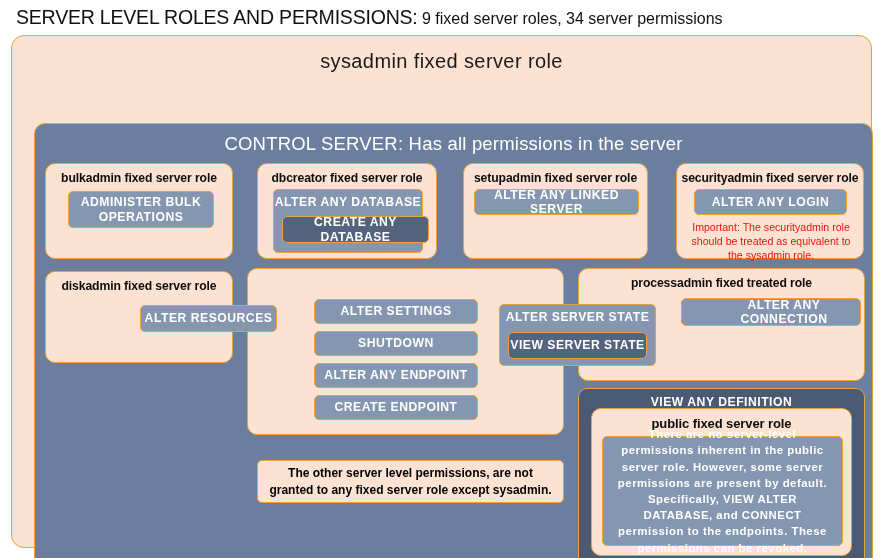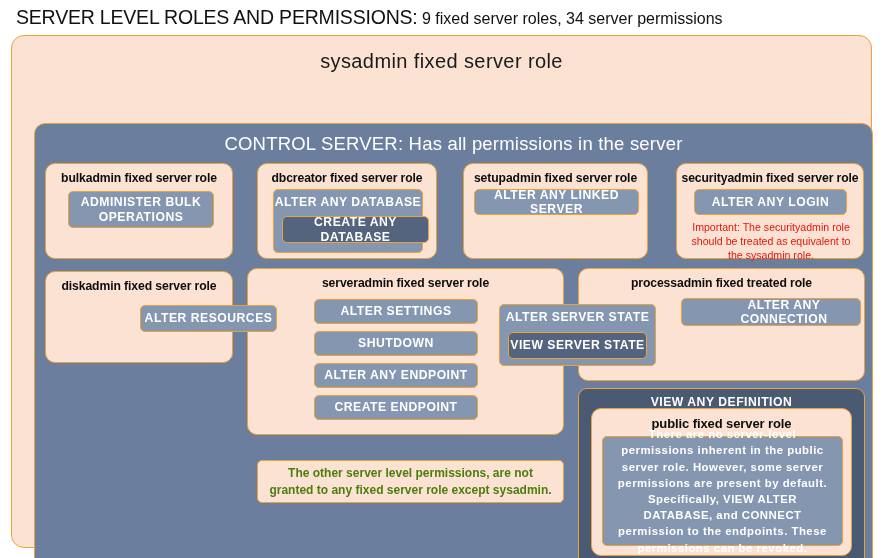--- a/index.html
+++ b/index.html
@@ -143,21 +143,21 @@
     background: #FBE2D2;
     border: 1.6px solid #E8A33D;
     border-radius: 5px;
     box-sizing: border-box;
     display: flex;
     align-items: center;
     justify-content: center;
     text-align: center;
     font-size: 12px;
     font-weight: bold;
-    color: #4d7c0f;
+    color: #000000;
     line-height: 1.35;
     padding: 3px 8px;
   }
 
   
   #public-body {
     position: absolute;
     text-align: center;
     color: #FFFFFF;
     font-size: 11.4px;
@@ -207,21 +207,20 @@
       <div class="role-title">securityadmin fixed server role</div>
       <div class="perm" style="left:17px; top:25px; width:153px; height:26px;">ALTER ANY LOGIN</div>
       <div class="note-red" style="left:7px; top:56px; width:174px;">Important: The securityadmin role should  be treated as equivalent to the sysadmin role.</div>
     </div>
 
     <div class="role-card" style="left:10px; top:147px; width:188px; height:92px;">
       <div class="role-title">diskadmin fixed server role</div>
     </div>
 
     <div class="role-card" style="left:212px; top:144px; width:317px; height:167px;">
-      <div class="role-title">serveradmin fixed server role</div>
       <div class="perm" style="left:66px; top:30px; width:164px; height:25px;">ALTER SETTINGS</div>
       <div class="perm" style="left:66px; top:62px; width:164px; height:25px;">SHUTDOWN</div>
       <div class="perm" style="left:66px; top:94px; width:164px; height:25px;">ALTER ANY ENDPOINT</div>
       <div class="perm" style="left:66px; top:126px; width:164px; height:25px;">CREATE  ENDPOINT</div>
     </div>
 
     <div class="role-card" style="left:543px; top:144px; width:287px; height:113px;">
       <div class="role-title">processadmin fixed treated role</div>
       <div class="perm" style="left:102px; top:29px; width:180px; height:28px;padding-left:26px;">ALTER ANY CONNECTION</div>
     </div>

